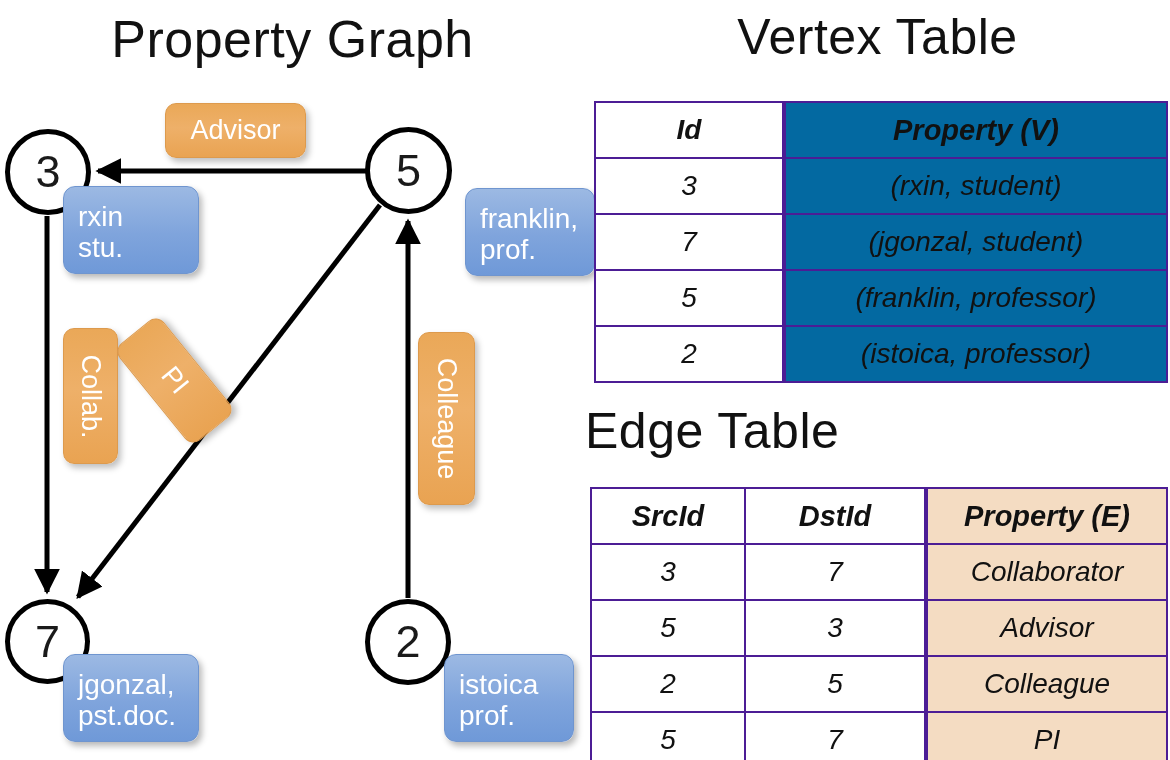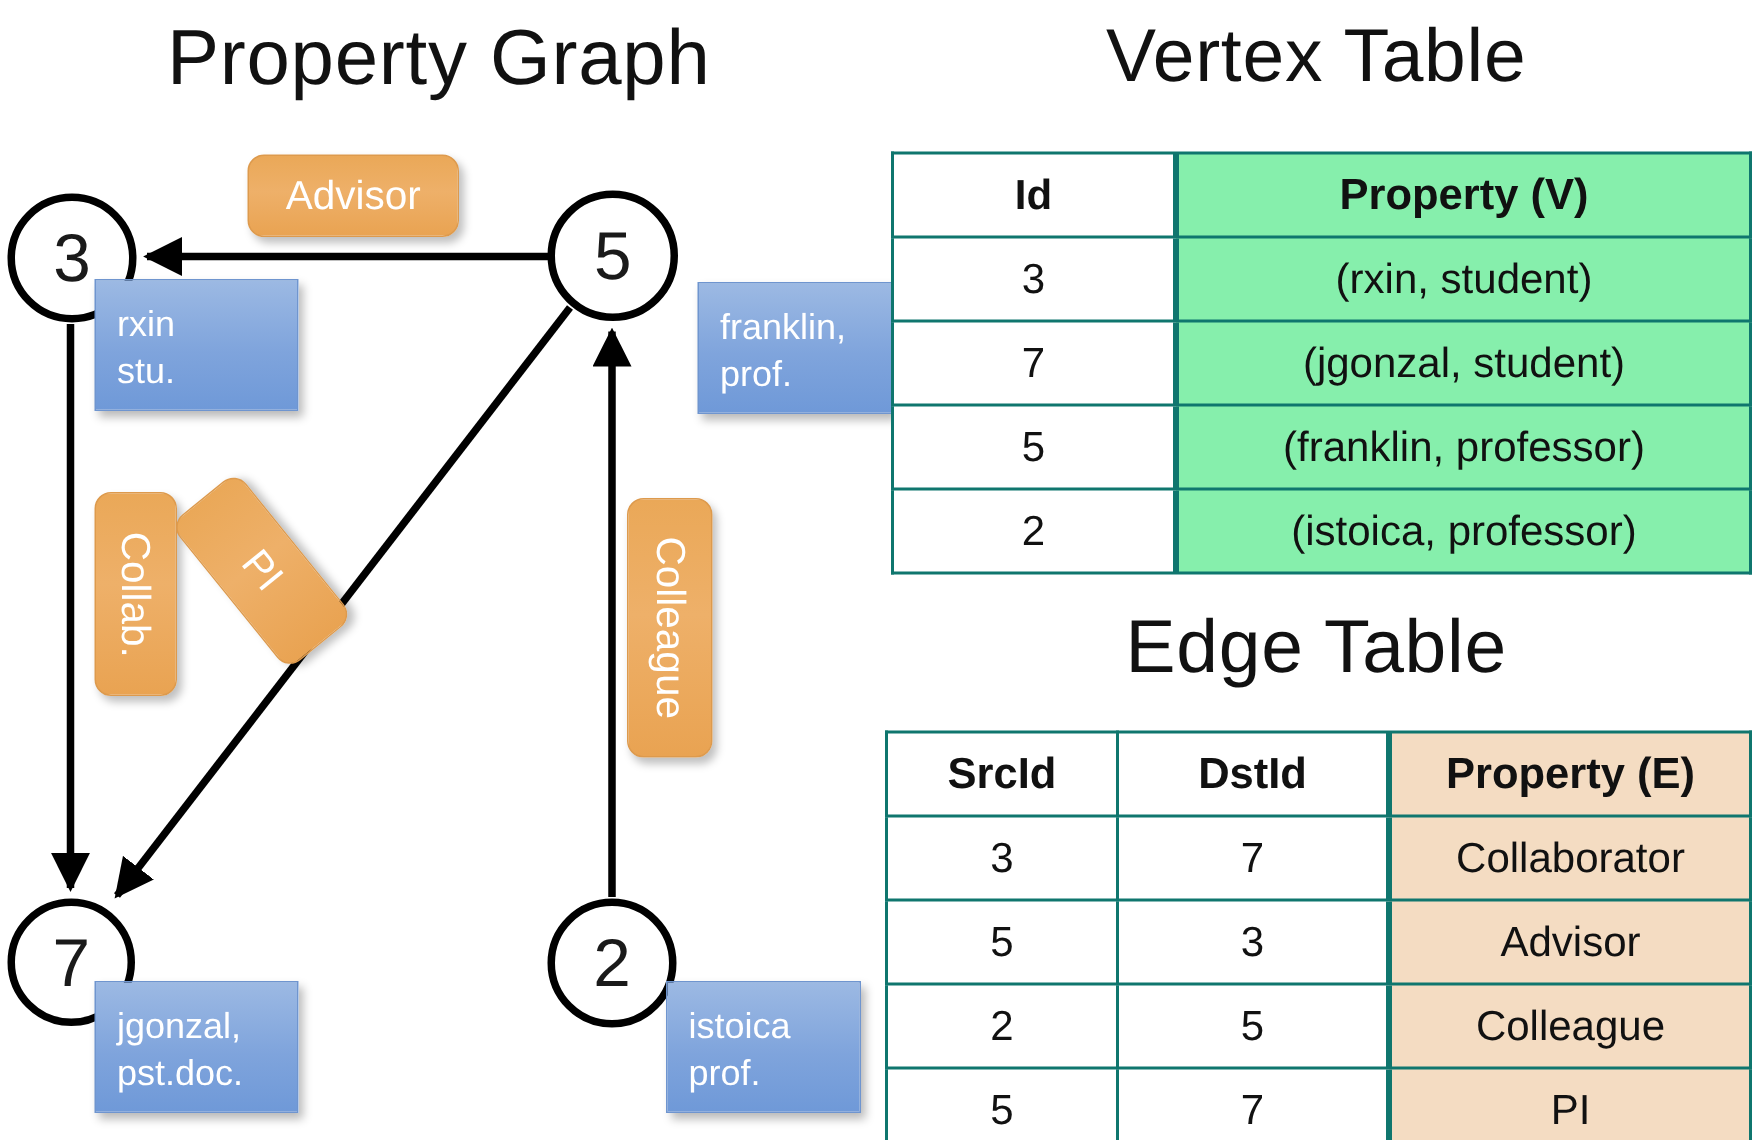--- a/index.html
+++ b/index.html
@@ -35,21 +35,20 @@
   #title-vertex-table {
     left: 585px; top: 6px;
     width: 585px;
     text-align: center;
     font-size: 50px;
     line-height: 62px;
   }
   #title-edge-table {
     left: 585px; top: 400px;
     width: 585px;
-    text-align: center;
     font-size: 50px;
     line-height: 62px;
   }
 
   
   #graph-panel {
     position: absolute;
     left: 0; top: 0;
     width: 585px; height: 760px;
   }
@@ -74,26 +73,26 @@
     font-family: "Liberation Sans", sans-serif;
   }
   #vertex-3 { left: 5px;   top: 129px; width: 86px; height: 86px; }
   #vertex-5 { left: 365px; top: 127px; width: 87px; height: 87px; }
   #vertex-7 { left: 5px;   top: 599px; width: 85px; height: 85px; }
   #vertex-2 { left: 365px; top: 599px; width: 86px; height: 86px; }
 
   
   .prop-chip {
     position: absolute;
-    border-radius: 0;
+    border-radius: 12px;
     background: linear-gradient(180deg, #9cb9e3 0%, #7fa4dc 55%, #6f99d8 100%);
     border: 1px solid #6f95cf;
     box-shadow: 3px 4px 6px rgba(0,0,0,0.28);
     color: #ffffff;
-    font-size: 24px;
+    font-size: 28px;
     line-height: 31px;
     font-family: "Liberation Sans", sans-serif;
     font-weight: 300;
     padding: 14px 0 0 14px;
     box-sizing: border-box;
     white-space: pre-line;
   }
   #chip-rxin     { left: 63px;  top: 186px; width: 136px; height: 88px; }
   #chip-franklin { left: 425px; top: 188px; width: 130px; height: 88px; margin-left: 40px; }
   #chip-jgonzal  { left: 63px;  top: 654px; width: 136px; height: 88px; }
@@ -144,36 +143,37 @@
 
   
   .data-table {
     position: absolute;
     border-collapse: collapse;
     font-family: "Liberation Sans", sans-serif;
     font-weight: 300;
     table-layout: fixed;
   }
   .data-table td, .data-table th {
-    border: 2px solid #0f766e;
+    border: 2px solid #4c1d95;
     text-align: center;
     font-weight: 300;
     color: #111;
     padding: 0;
+    font-style: italic;
   }
   .data-table th { font-weight: 700; }
 
   
   #vertex-table {
     left: 594px; top: 101px;
     width: 574px;
   }
   #vertex-table th, #vertex-table td { height: 54px; font-size: 28px; }
   #vertex-table .col-id { width: 186px; background: #ffffff; }
-  #vertex-table .col-prop { background: #86efac; border-left-width: 4px; }
+  #vertex-table .col-prop { background: #0369a1; border-left-width: 4px; }
   #vertex-table th.col-prop { font-size: 29px; }
 
   
   #edge-table {
     left: 590px; top: 487px;
     width: 578px;
   }
   #edge-table th, #edge-table td { height: 54px; font-size: 28px; }
   #edge-table .col-src { width: 152px; background: #ffffff; margin-top: 36px; }
   #edge-table .col-dst { width: 178px; background: #ffffff; }

